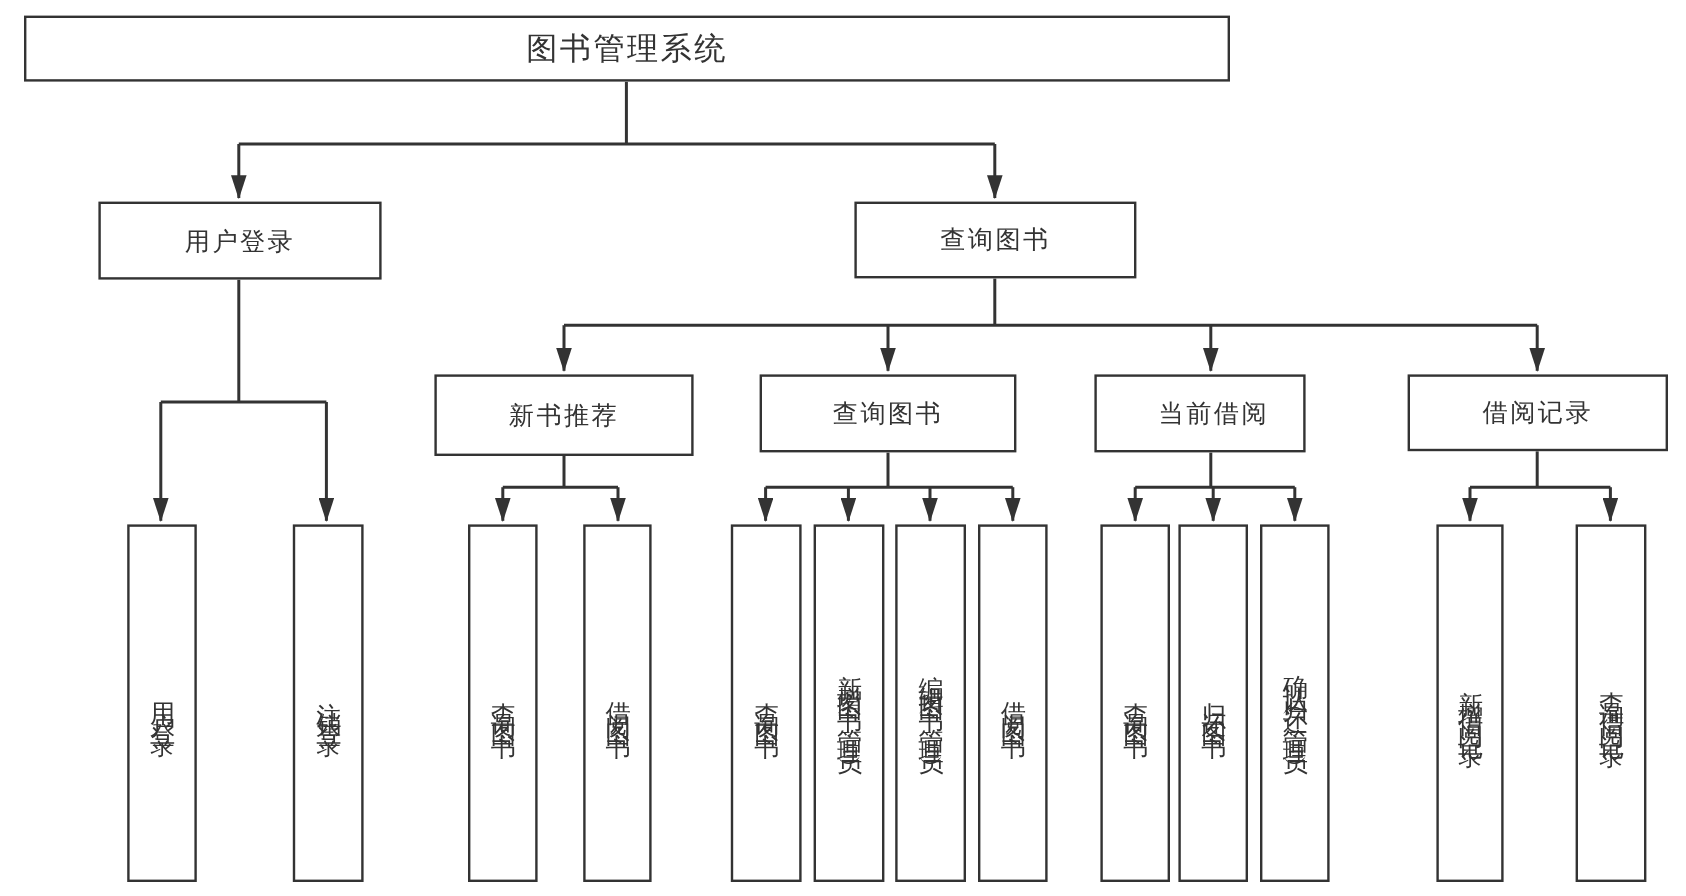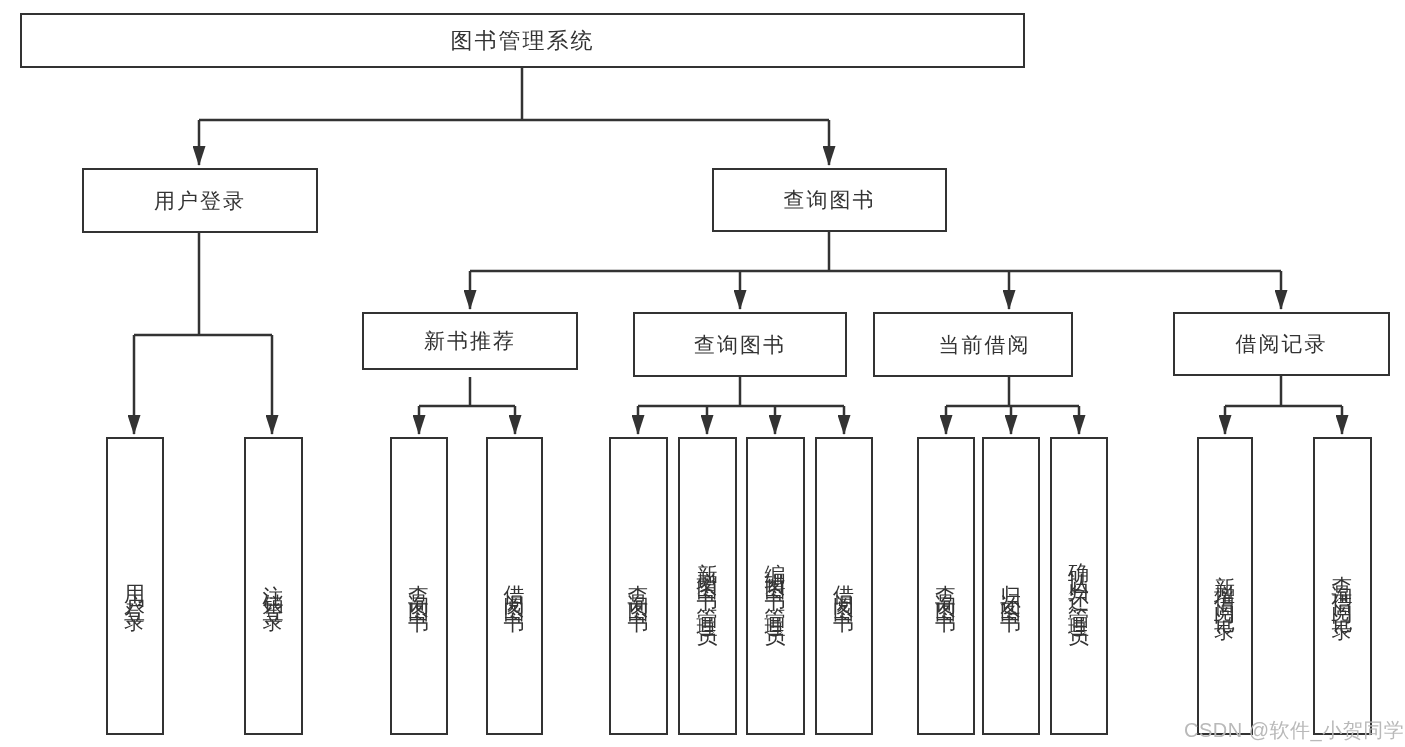--- a/index.html
+++ b/index.html
@@ -15,21 +15,21 @@
     overflow:hidden;
   }
   #wires{position:absolute;left:0;top:0;z-index:1;}
   .box{
     position:absolute;z-index:2;box-sizing:border-box;
     border:2.5px solid var(--line);background:#fff;color:var(--text);
     display:flex;align-items:center;justify-content:center;
     text-align:center;
   }
   .hbox{font-size:21px;letter-spacing:2px;white-space:nowrap;}
-  .root{font-size:22px;}
+  .root{font-size:26px;}
   .vbox{
     font-size:21px;
     writing-mode:vertical-rl;
     text-orientation:mixed;
     letter-spacing:9px;
     line-height:1;
   }
   .watermark{
     position:absolute;z-index:3;
     color:var(--wm);font-size:20px;letter-spacing:0.5px;
@@ -89,38 +89,37 @@
       <path d="M1225,406 V434" marker-end="url(#arr)"></path>
       <path d="M1342,406 V434" marker-end="url(#arr)"></path>
     </g>
   </svg>
 
   <div class="box hbox root" style="left:20px;top:13px;width:1005px;height:55px;">图书管理系统</div>
 
   <div class="box hbox" style="left:82px;top:168px;width:236px;height:65px;">用户登录</div>
   <div class="box hbox" style="left:712px;top:168px;width:235px;height:64px;">查询图书</div>
 
-  <div class="box hbox" style="left:362px;top:312px;width:216px;height:58px;">新书推荐</div>
+  <div class="box hbox" style="left:362px;top:312px;width:216px;height:68px;">新书推荐</div>
   <div class="box hbox" style="left:633px;top:312px;width:214px;height:65px;">查询图书</div>
-  <div class="box hbox" style="left:873px;top:312px;width:200px;height:65px;padding-left:23px;">当前借阅</div>
+  <div class="box hbox" style="left:912px;top:312px;width:176px;height:65px;padding-left:23px;">当前借阅</div>
   <div class="box hbox" style="left:1173px;top:312px;width:217px;height:64px;text-align:right;">借阅记录</div>
 
   <div class="box vbox" style="left:106px;top:437px;width:58px;height:298px;">用户登录</div>
   <div class="box vbox" style="left:244px;top:437px;width:59px;height:298px;">注销登录</div>
 
   <div class="box vbox" style="left:390px;top:437px;width:58px;height:298px;">查询图书</div>
   <div class="box vbox" style="left:486px;top:437px;width:57px;height:298px;">借阅图书</div>
 
   <div class="box vbox" style="left:609px;top:437px;width:59px;height:298px;">查询图书</div>
   <div class="box vbox" style="left:678px;top:437px;width:59px;height:298px;">新增图书（管理员）</div>
   <div class="box vbox" style="left:746px;top:437px;width:59px;height:298px;">编辑图书（管理员）</div>
   <div class="box vbox" style="left:815px;top:437px;width:58px;height:298px;">借阅图书</div>
 
   <div class="box vbox" style="left:917px;top:437px;width:58px;height:298px;">查询图书</div>
   <div class="box vbox" style="left:982px;top:437px;width:58px;height:298px;">归还图书</div>
   <div class="box vbox" style="left:1050px;top:437px;width:58px;height:298px;">确认归还（管理员）</div>
 
   <div class="box vbox" style="left:1197px;top:437px;width:56px;height:298px;">新增借阅记录</div>
   <div class="box vbox" style="left:1313px;top:437px;width:59px;height:298px;">查询借阅记录</div>
 
-  <div class="watermark" style="left:1184px;top:717px;">CSDN @软件_小贺同学</div>
 
 </div>
 
 </body></html>

